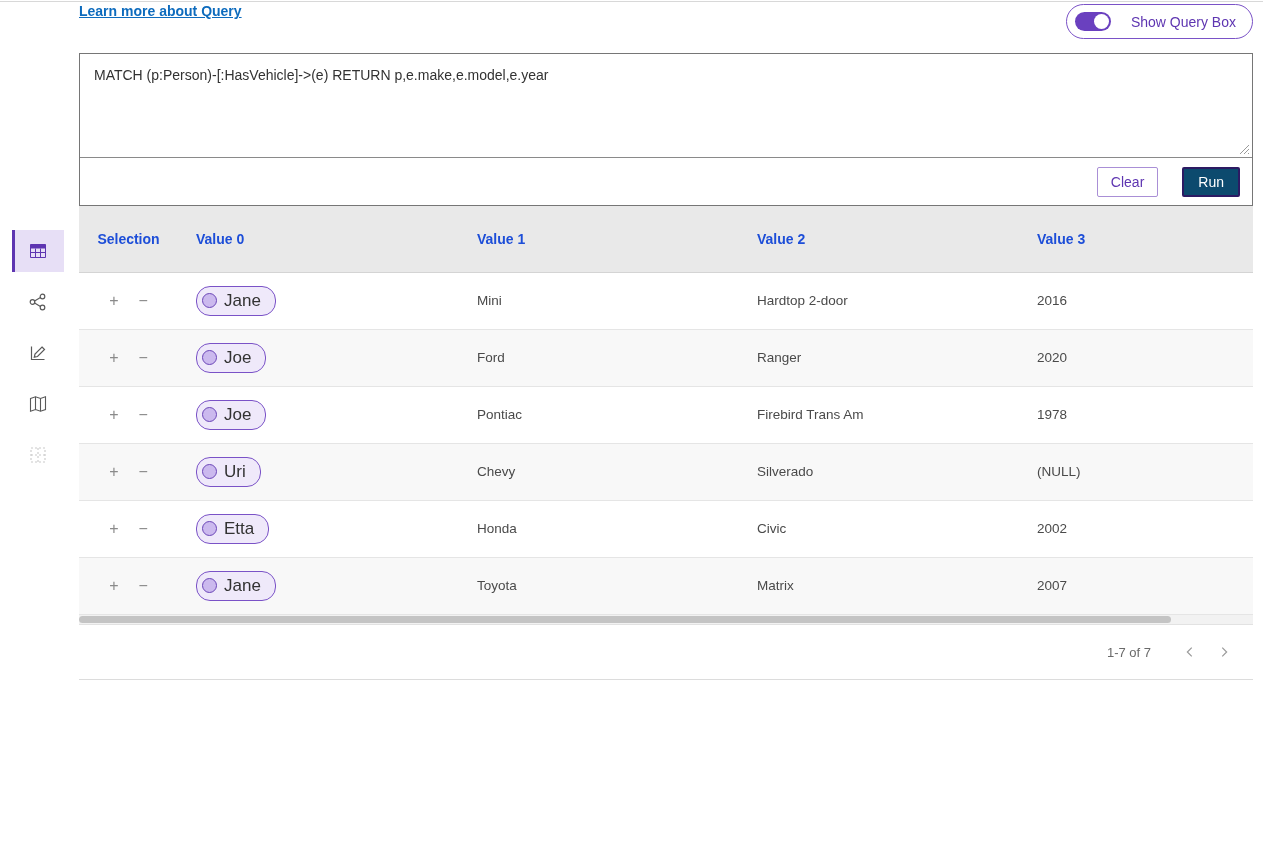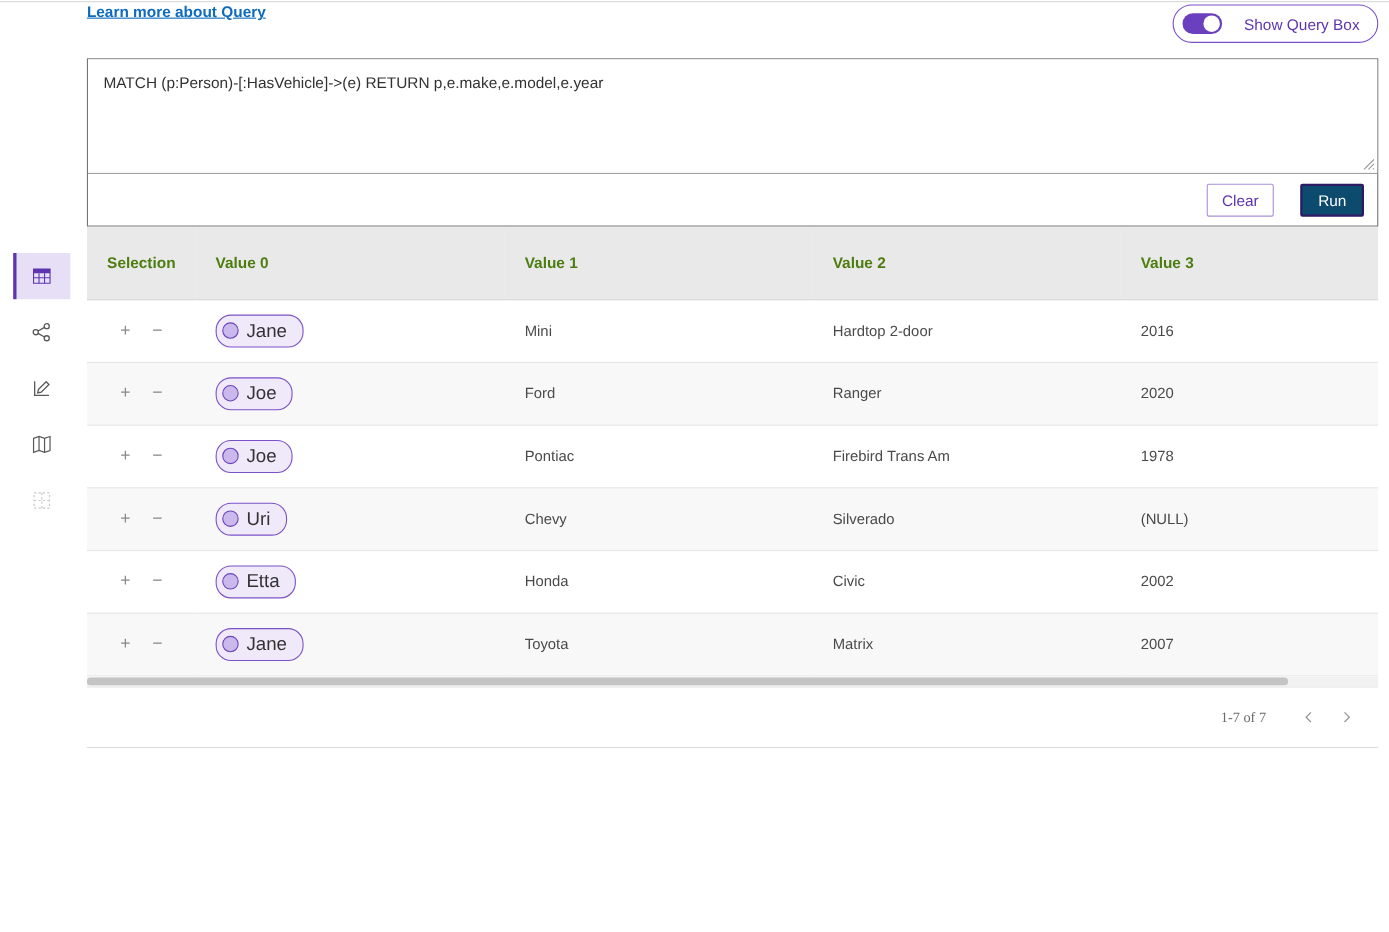--- a/index.html
+++ b/index.html
@@ -35,34 +35,34 @@
   .results-area { position: relative; }
 
   .sidebar { position: absolute; left: -67px; top: 24px; width: 52px; display: flex; flex-direction: column; gap: 9px; }
   .side-item { height: 42px; width: 52px; display: flex; align-items: center; justify-content: center; color: #595959; position: relative; cursor: pointer; }
   .side-item.active { background: #e7dff6; color: #5e35b1; }
   .side-item.active::before { content: ""; position: absolute; left: 0; top: 0; bottom: 0; width: 3px; background: #5e35b1; }
   .side-item.disabled { color: #c9c9c9; cursor: default; }
 
   .table-clip { overflow: hidden; height: 409px; }
   table { width: 100%; border-collapse: collapse; table-layout: fixed; }
-  thead th { background: #e9e9e9; height: 66px; text-align: left; padding-left: 18px; font-weight: 600; font-size: 14px; color: #4d7c0f; border-bottom: 1px solid #d4d4d4; }
+  thead th { background: #e9e9e9; height: 66px; text-align: left; padding-left: 18px; font-weight: 600; font-size: 14px; color: #1d4ed8; border-bottom: 1px solid #d4d4d4; }
   thead th.sel { text-align: center; padding-left: 0; }
   tbody td { height: 57px; padding-left: 18px; border-bottom: 1px solid #e5e5e5; color: #4a4a4a; font-size: 13.5px; }
   tbody tr:nth-child(even) { background: #f8f8f8; }
   td.sel { text-align: center; padding-left: 0; color: #8a8a8a; }
   .rowop { display: inline-block; margin: 0 8px; font-size: 16px; cursor: pointer; color: #8a8a8a; }
 
   .pill { display: inline-flex; align-items: center; gap: 7px; border: 1px solid #7a52c7; background: #efe9fa; border-radius: 14px; padding: 4px 14px 4px 5px; font-size: 17px; color: #323232; cursor: pointer; min-height: 27px; }
   .pill-dot { width: 15px; height: 15px; border-radius: 50%; background: #cbb9ee; border: 1px solid #6b46b8; flex: 0 0 auto; }
 
   .hscroll { height: 9px; background: #f2f2f2; position: relative; }
   .hscroll-thumb { position: absolute; left: 0; top: 1px; height: 7px; width: 93%; background: #c4c4c4; border-radius: 4px; cursor: pointer; }
 
-  .table-footer { display: flex; justify-content: flex-end; align-items: center; height: 56px; border-top: 1px solid #e2e2e2; border-bottom: 1px solid #dcdcdc; padding-right: 16px; color: #6a6a6a; font-size: 13px; font-family: Liberation Serif, serif; }
+  .table-footer { display: flex; justify-content: flex-end; align-items: center; height: 56px; border-top: 1px solid #e2e2e2; border-bottom: 1px solid #dcdcdc; padding-right: 16px; color: #6a6a6a; font-size: 13px; }
   .pg-label { margin-right: 26px; }
   .pg-btn { width: 26px; height: 26px; display: flex; align-items: center; justify-content: center; color: #9a9a9a; cursor: pointer; background: none; border: none; }
   .pg-btn + .pg-btn { margin-left: 8px; }
 </style>
 </head>
 <body>
 
 <div class="top-line"></div>
 
 <div class="main">

